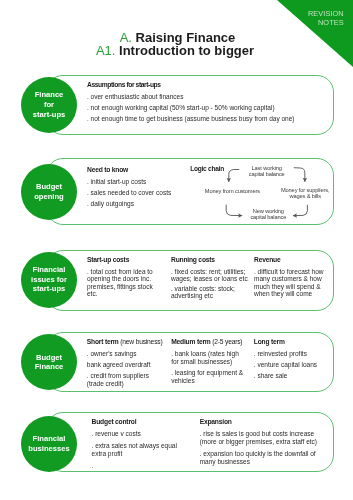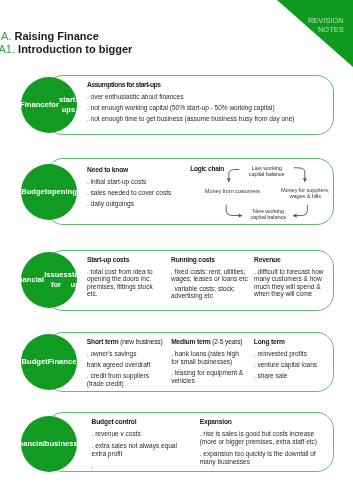--- a/index.html
+++ b/index.html
@@ -3,33 +3,33 @@
 <meta charset="utf-8">
 <title>Revision Notes</title>
 <style>
   html,body{margin:0;padding:0;background:#fff;}
   body{width:353px;height:500px;font-family:"Liberation Sans",sans-serif;overflow:hidden;position:relative;}
   #page{position:absolute;left:0;top:0;width:353px;height:500px;background:#fff;}
 
   
   #corner-flag{position:absolute;right:0;top:0;width:76px;height:67px;}
   #corner-flag svg{display:block;position:absolute;right:0;top:0;}
-  #corner-label{position:absolute;right:9.3px;top:16px;color:#bfe3bb;font-size:7.4px;line-height:9.05px;text-align:right;font-weight:400;letter-spacing:0.05px;}
+  #corner-label{position:absolute;right:9.3px;top:9px;color:#bfe3bb;font-size:7.4px;line-height:9.05px;text-align:right;font-weight:400;letter-spacing:0.05px;}
 
   
   #breadcrumb{position:absolute;left:25px;top:11px;font-size:7.15px;color:#3a3a3a;}
-  .headline{position:absolute;left:0;width:353px;text-align:left;white-space:nowrap;font-size:11px;}
+  .headline{position:absolute;left:0;width:353px;text-align:center;white-space:nowrap;font-size:13px;}
   #headline-a{top:29.5px;transform:translateX(1px);}
   #headline-a1{top:42.5px;transform:translateX(-1.5px);}
   .hl-code{color:#2aa13a;font-weight:400;}
   .hl-text{color:#1c1c1c;font-weight:700;}
 
   
   .rowbox{position:absolute;left:46px;width:288px;border:1px solid #5cbf6f;border-radius:17px;background:#fff;box-sizing:border-box;}
-  .circle{position:absolute;left:21px;width:56px;height:56px;border-radius:50%;background:#119b23;color:#fff;display:flex;flex-direction:row;align-items:center;justify-content:center;text-align:center;font-weight:700;font-size:7.6px;line-height:9.8px;letter-spacing:0px;}
+  .circle{position:absolute;left:21px;width:56px;height:56px;border-radius:50%;background:#119b23;color:#fff;display:flex;flex-direction:column;align-items:center;justify-content:center;text-align:center;font-weight:700;font-size:7.6px;line-height:9.8px;letter-spacing:0px;}
   .cols{position:absolute;}
   .col{position:absolute;top:0;}
   .chd{font-weight:700;color:#1a1a1a;font-size:6.7px;letter-spacing:var(--chdls,-0.2px);line-height:7.6px;margin:0 0 var(--hgap,4.2px) 0;white-space:nowrap;}
   .chd .sub{font-weight:400;}
   .cli{color:#2b2b2b;font-size:6.55px;letter-spacing:-0.02px;line-height:var(--lh,7.5px);margin:0 0 var(--gap,2.2px) 0;}
   .cli:last-child{margin-bottom:0;}
 
   
   .lc{position:absolute;}
   .lc-title{position:absolute;font-weight:700;font-size:6.55px;letter-spacing:-0.25px;color:#1a1a1a;white-space:nowrap;}

